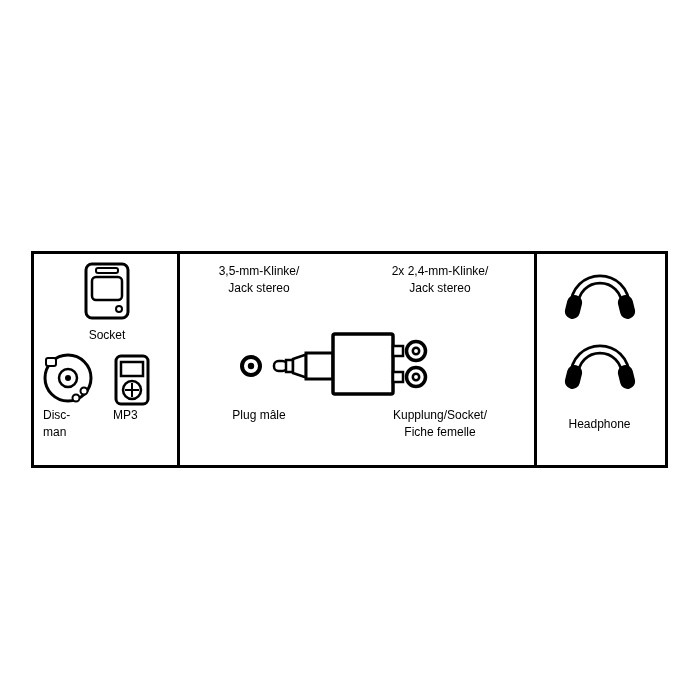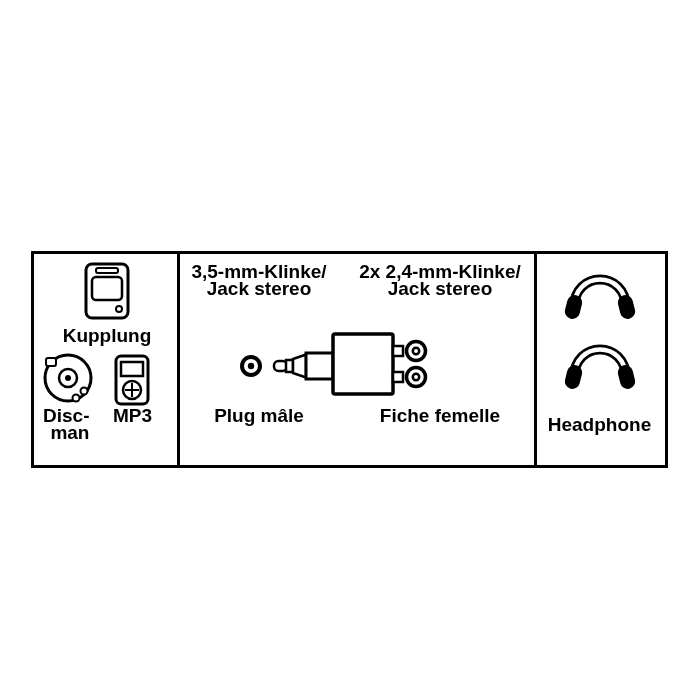--- a/index.html
+++ b/index.html
@@ -28,50 +28,50 @@
     box-sizing: border-box;
     display: flex;
     background: #ffffff;
   }
   .col { position: relative; height: 100%; box-sizing: border-box; }
   .col-sources { width: 146px; border-right: 3px solid #000000; }
   .col-adapter { width: 357px; border-right: 3px solid #000000; }
   .col-output  { flex: 1; }
   .lbl {
     position: absolute;
-    font-weight: bold;
-    font-size: 19px;
+    font-weight: normal;
+    font-size: 12px;
     line-height: 17px;
     text-align: center;
     white-space: nowrap;
     color: #000000;
   }
   .lbl .line { display: block; }
-  .lbl-left { text-align: right; }
+  .lbl-left { text-align: left; }
   .icon-wrap { position: absolute; }
   svg { display: block; }
 </style>
 </head>
 <body>
 
 <div class="canvas">
   <div class="panel">
 
     <div class="col col-sources">
 
       <div class="icon-wrap" style="left:50px; top:8px;">
         <svg width="46" height="58" viewBox="0 0 46 58">
           <rect x="2" y="2" width="42" height="54" rx="6" fill="#ffffff" stroke="#000000" stroke-width="3"></rect>
           <rect x="12" y="6" width="22" height="5" rx="2" fill="#ffffff" stroke="#000000" stroke-width="2"></rect>
           <rect x="8" y="15" width="30" height="23" rx="4" fill="#ffffff" stroke="#000000" stroke-width="2.5"></rect>
           <circle cx="35" cy="47" r="3" fill="none" stroke="#000000" stroke-width="2"></circle>
         </svg>
       </div>
       <div class="lbl" style="left:0; top:73px; width:146px;">
-        <span class="line">Kupplung</span>
+        <span class="line">Socket</span>
       </div>
 
       <div class="icon-wrap" style="left:8px; top:98px;">
         <svg width="54" height="54" viewBox="0 0 54 54">
           <circle cx="26" cy="26" r="23" fill="#ffffff" stroke="#000000" stroke-width="3"></circle>
           <rect x="4" y="6" width="10" height="8" rx="2" fill="#ffffff" stroke="#000000" stroke-width="2"></rect>
           <circle cx="26" cy="26" r="9" fill="none" stroke="#000000" stroke-width="2.5"></circle>
           <circle cx="26" cy="26" r="3" fill="#000000"></circle>
           <circle cx="42" cy="39" r="3.5" fill="#ffffff" stroke="#000000" stroke-width="2"></circle>
           <circle cx="34" cy="46" r="3.5" fill="#ffffff" stroke="#000000" stroke-width="2"></circle>
@@ -137,20 +137,21 @@
             <circle cx="180" cy="51" r="9.5" fill="#ffffff" stroke="#000000" stroke-width="3.5"></circle>
             <circle cx="180" cy="51" r="3.2" fill="none" stroke="#000000" stroke-width="2.5"></circle>
           </g>
         </svg>
       </div>
 
       <div class="lbl" style="left:0; top:153px; width:158px;">
         <span class="line">Plug mâle</span>
       </div>
       <div class="lbl" style="left:170px; top:153px; width:180px;">
+        <span class="line">Kupplung/Socket/</span>
         <span class="line">Fiche femelle</span>
       </div>
     </div>
 
     <div class="col col-output">
 
       <div class="icon-wrap" style="left:27px; top:6px;">
         <svg width="72" height="64" viewBox="0 0 72 64">
           <path d="M10,48 C10,10 62,10 62,48" fill="none" stroke="#000000" stroke-width="10"></path>
           <path d="M10,48 C10,10 62,10 62,48" fill="none" stroke="#ffffff" stroke-width="4.5"></path>

